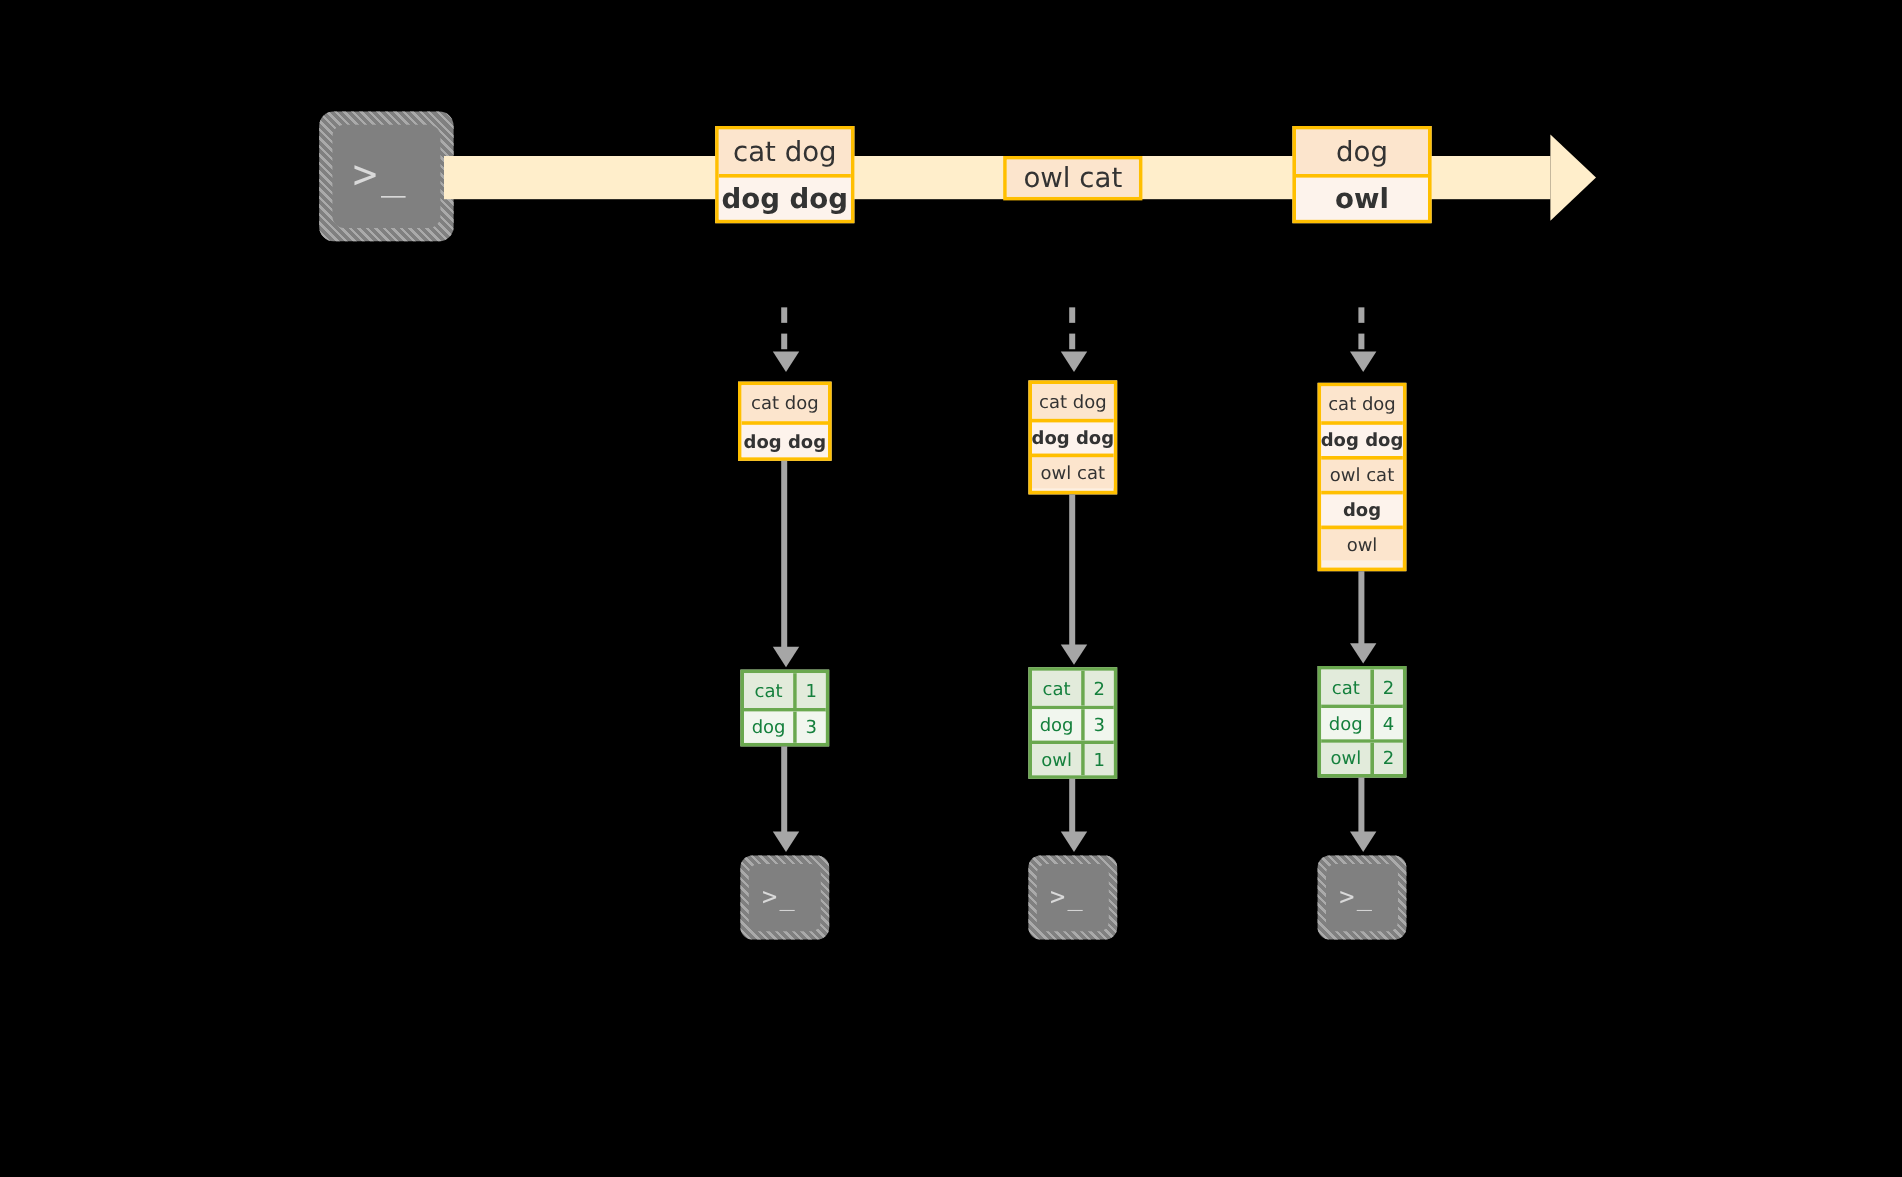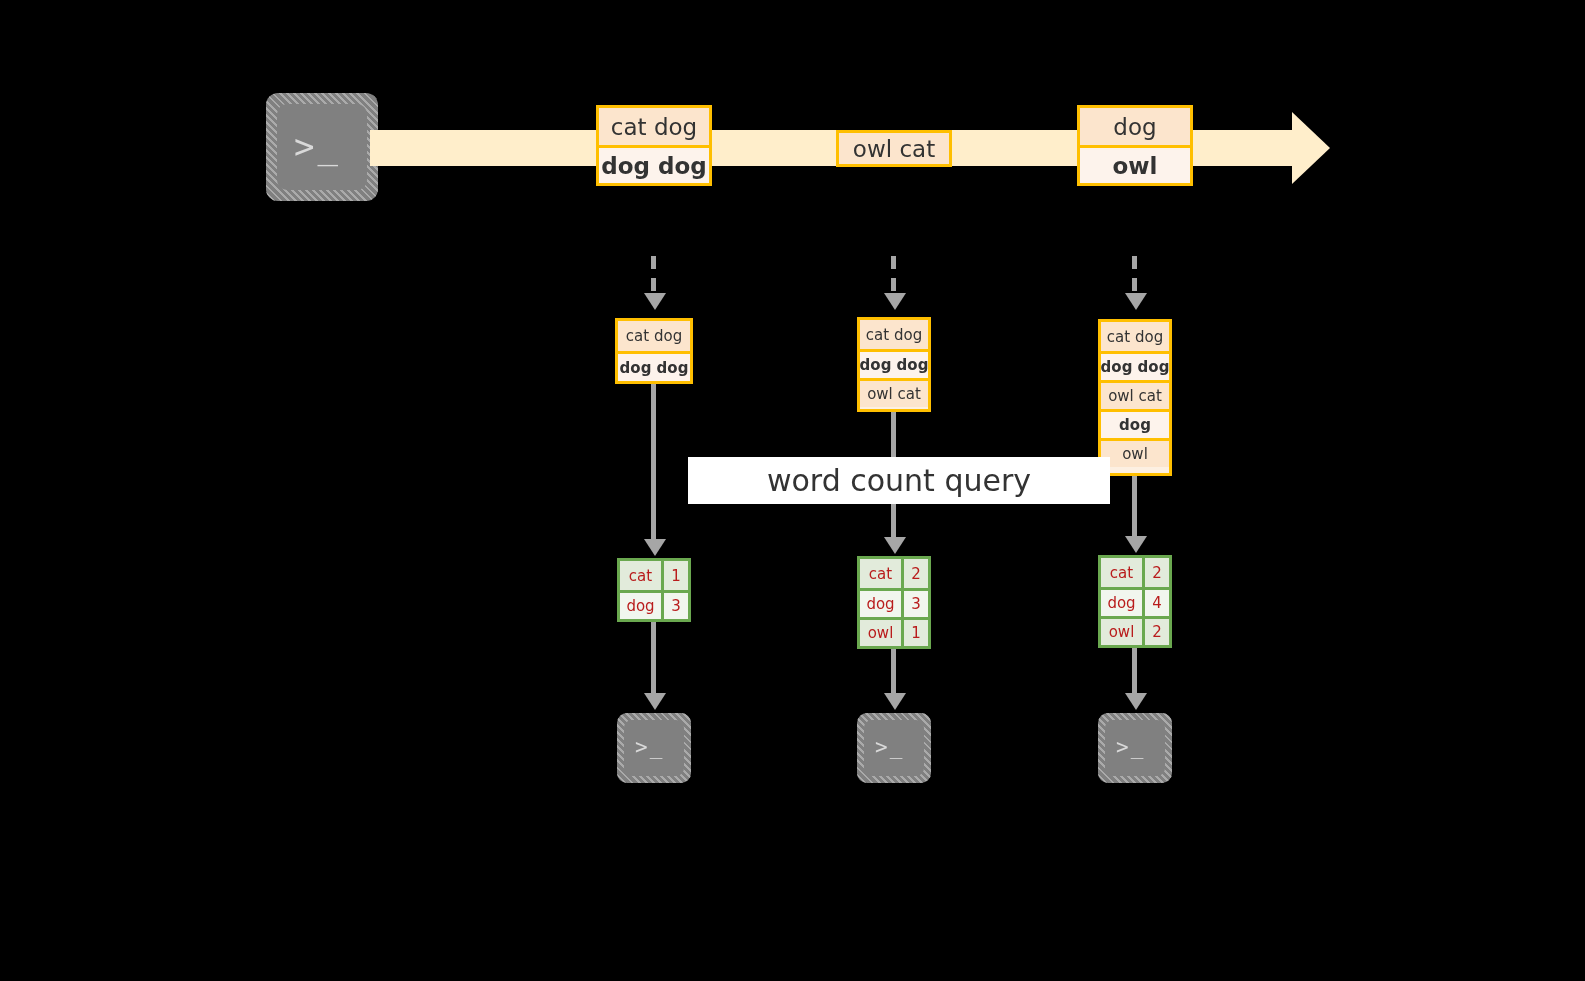--- a/index.html
+++ b/index.html
@@ -76,21 +76,21 @@
     background:#eaf2e3;
   }
   .grow{
     display:flex;
     box-sizing:border-box;
   }
   .grow + .grow{border-top:3px solid #6aa84f;}
   .gcell{
     box-sizing:border-box;
     display:flex;align-items:center;justify-content:center;
-    color:#b91c1c;white-space:nowrap;
+    color:#15803d;white-space:nowrap;
   }
   .gcell.word{border-right:3px solid #6aa84f;}
   .grow.a .gcell{background:#e2ebdb;}
   .grow.b .gcell{background:#f1f6ee;}
 
   
   .vline{position:absolute;background:#a6a6a6;width:5px;}
   .vdash{
     position:absolute;width:5px;
     background:linear-gradient(to bottom,#a6a6a6 0 60%,rgba(0,0,0,0) 60% 100%);
@@ -238,15 +238,14 @@
 
   <div class="vline" style="left:1132px;top:648px;height:46px;"></div>
   <div class="vhead" style="left:1125px;top:693px;"></div>
 
   <div class="term" style="left:1098px;top:713px;width:74px;height:70px;border-radius:10px;">
     <div class="hatch" style="border-radius:10px;"></div>
     <div class="inner" style="left:7px;top:7px;right:7px;bottom:7px;border-radius:8px;"></div>
     <div class="prompt" style="left:18px;top:24px;font-size:21px;letter-spacing:2px;">&gt;_</div>
   </div>
 
-  <div class="qlabel" style="left:688px;top:457px;width:422px;height:47px;font-size:30px;">word count query</div>
 
 </div>
 
 </body></html>

